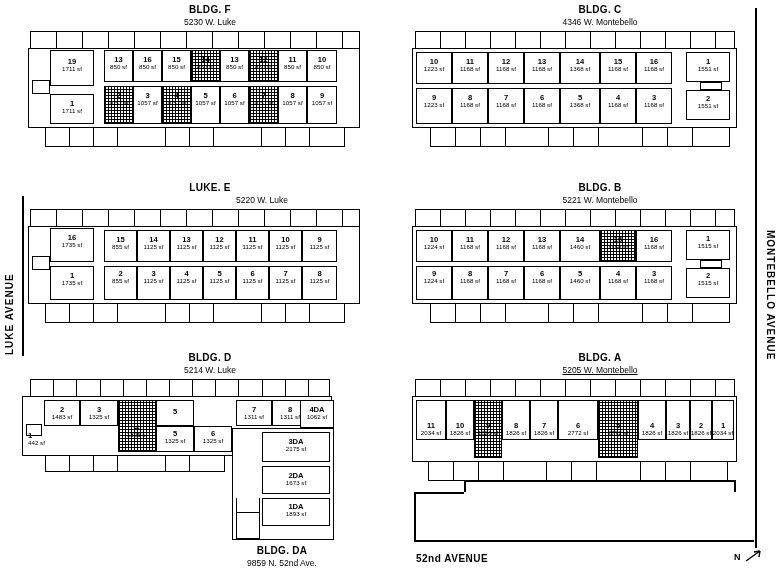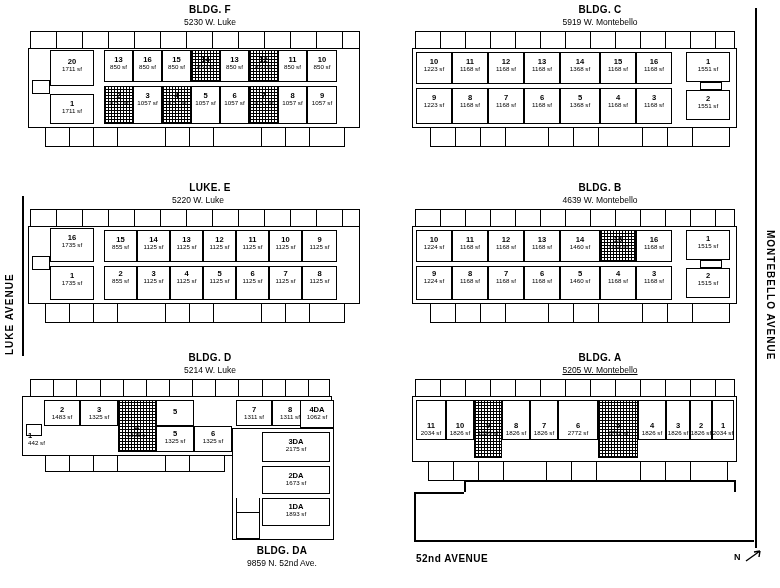--- a/index.html
+++ b/index.html
@@ -101,21 +101,21 @@
       <i style="left:264px"></i>
       <i style="left:299px"></i>
   </div>
 
   <div class="shell" style="left:28px;top:48px;width:332px;height:80px;"></div>
 
   <div class="inner" style="left:32px;top:80px;width:18px;height:14px;"></div>
 
   <div class="inner" style="left:50px;top:50px;width:44px;height:36px;"></div>
   <div class="tiny" style="left:50px;top:58px;width:44px;">
-    <span class="num">20</span><br>
+    <span class="num">19</span><br>
     <span class="sf">1711 sf</span>
   </div>
 
   <div class="inner" style="left:104px;top:50px;width:29px;height:32px;"></div>
   <div class="tiny" style="left:104px;top:56px;width:29px;">
     <span class="num">13</span><br>
     <span class="sf">850 sf</span>
   </div>
 
   <div class="inner" style="left:133px;top:50px;width:29px;height:32px;"></div>
@@ -201,21 +201,21 @@
     <span class="num">8</span><br>
     <span class="sf">1057 sf</span>
   </div>
   <div class="inner" style="left:307px;top:86px;width:30px;height:38px;"></div>
   <div class="tiny" style="left:307px;top:92px;width:30px;">
     <span class="num">9</span><br>
     <span class="sf">1057 sf</span>
   </div>
 
   <div class="bt" style="left:520px;top:4px;width:160px;">BLDG. C</div>
-  <div class="bs" style="left:520px;top:17px;width:160px;">5919 W. Montebello</div>
+  <div class="bs" style="left:520px;top:17px;width:160px;">4346 W. Montebello</div>
 
   <div class="comb top" style="left:415px;top:31px;width:320px;height:17px;">
     <i style="left:0"></i>
       <i style="left:25px"></i>
       <i style="left:50px"></i>
       <i style="left:75px"></i>
     <i style="left:100px"></i>
       <i style="left:125px"></i>
       <i style="left:150px"></i>
       <i style="left:175px"></i>
@@ -319,21 +319,21 @@
     <span class="sf">1168 sf</span>
   </div>
   <div class="inner" style="left:686px;top:90px;width:44px;height:30px;"></div>
   <div class="tiny" style="left:686px;top:95px;width:44px;">
     <span class="num">2</span><br>
     <span class="sf">1551 sf</span>
   </div>
   <div class="inner" style="left:700px;top:82px;width:22px;height:8px;"></div>
 
   <div class="bt" style="left:140px;top:182px;width:140px;">LUKE. E</div>
-  <div class="bs" style="left:128px;top:195px;width:140px;">5220 W. Luke</div>
+  <div class="bs" style="left:148px;top:195px;width:140px;text-align:right;">5220 W. Luke</div>
 
   <div class="comb top" style="left:30px;top:209px;width:330px;height:17px;">
     <i style="left:0"></i>
       <i style="left:26px"></i>
       <i style="left:52px"></i>
       <i style="left:78px"></i>
     <i style="left:104px"></i>
       <i style="left:130px"></i>
       <i style="left:156px"></i>
       <i style="left:182px"></i>
@@ -437,21 +437,21 @@
     <span class="num">7</span><br>
     <span class="sf">1125 sf</span>
   </div>
   <div class="inner" style="left:302px;top:266px;width:35px;height:34px;"></div>
   <div class="tiny" style="left:302px;top:270px;width:35px;">
     <span class="num">8</span><br>
     <span class="sf">1125 sf</span>
   </div>
 
   <div class="bt" style="left:520px;top:182px;width:160px;">BLDG. B</div>
-  <div class="bs" style="left:520px;top:195px;width:160px;">4639 W. Montebello</div>
+  <div class="bs" style="left:520px;top:195px;width:160px;">5221 W. Montebello</div>
 
   <div class="comb top" style="left:415px;top:209px;width:320px;height:17px;">
     <i style="left:0"></i>
       <i style="left:25px"></i>
       <i style="left:50px"></i>
       <i style="left:75px"></i>
     <i style="left:100px"></i>
       <i style="left:125px"></i>
       <i style="left:150px"></i>
       <i style="left:175px"></i>

